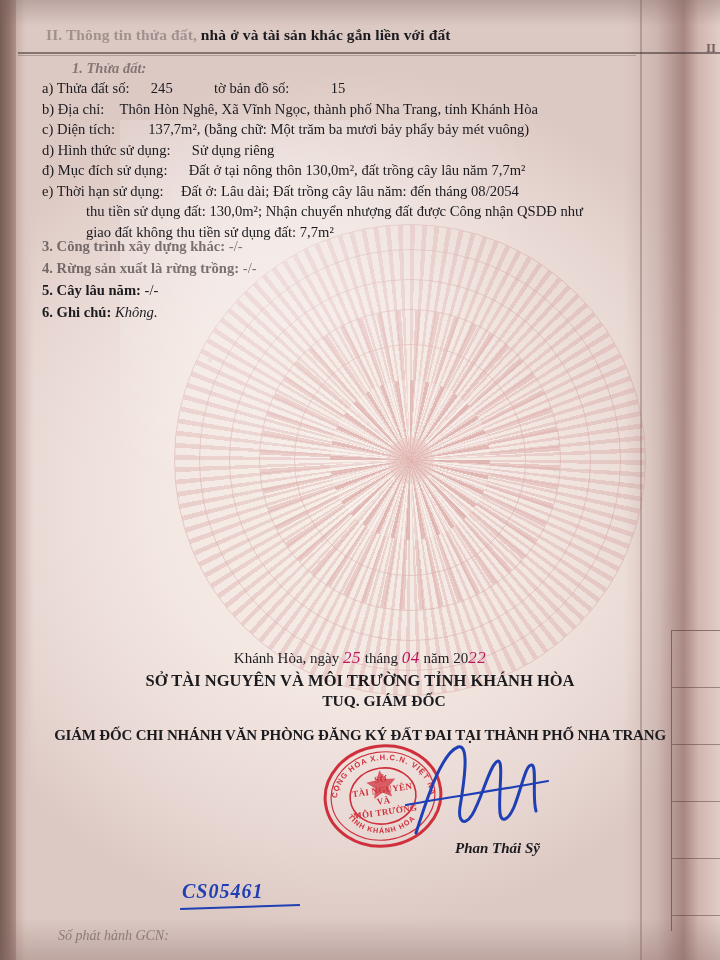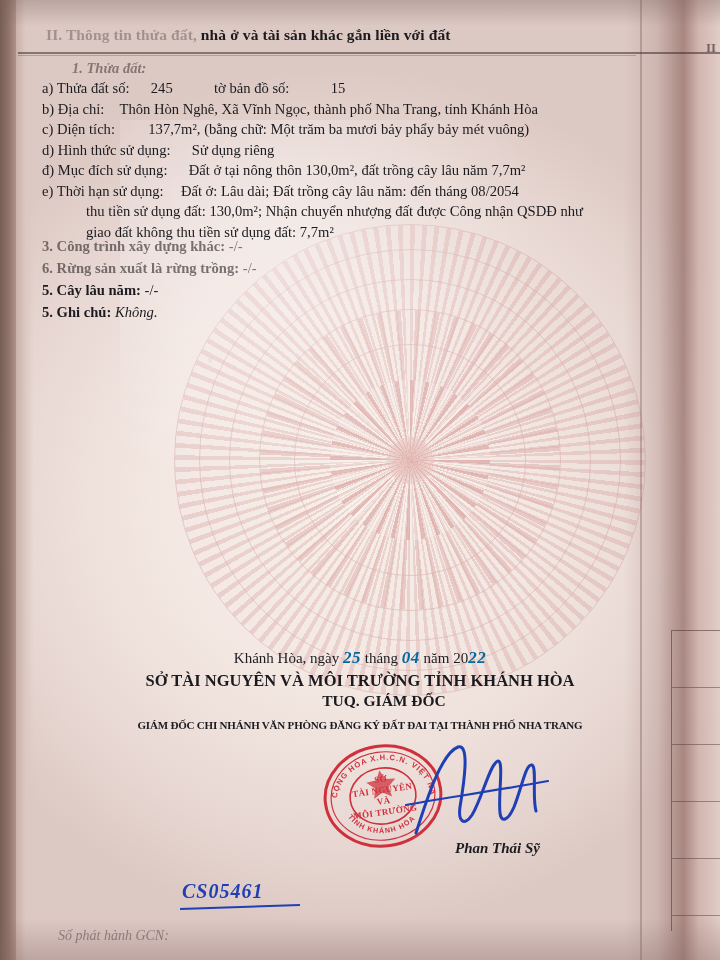--- a/index.html
+++ b/index.html
@@ -190,41 +190,41 @@
     left: 0; right: 0;
     top: 648px;
     text-align: center;
   }
   .placeline {
     font-size: 15px;
     color: #1d1d22;
   }
   .hw {
     font-family: "Liberation Serif", serif;
-    color: #0369a1;
+    color: #be185d;
     font-size: 17px;
     font-style: italic;
-    font-weight: bold;
+    font-weight: normal;
     letter-spacing: .5px;
   }
   .org1 {
     font-size: 16.5px;
     font-weight: bold;
     margin-top: 3px;
   }
   .org2 {
     font-size: 15.5px;
     font-weight: bold;
     margin-top: 1px;
     padding-left: 48px;
   }
   .org3 {
-    font-size: 11px;
-    font-weight: bold;
-    margin-top: 9px;
+    font-size: 15px;
+    font-weight: bold;
+    margin-top: 17px;
     letter-spacing: -.2px;
   }
   .signer {
     position: absolute;
     left: 455px;
     top: 840px;
     font-size: 15px;
     font-weight: bold;
     font-style: italic;
   }
@@ -404,29 +404,29 @@
         <span>giao đất không thu tiền sử dụng đất: 7,7m²</span>
       </div>
     </div>
 
     <div class="block2">
       <div class="ghost-strong">
         <span class="lbl">3. Công trình xây dựng khác:</span>
         <span>-/-</span>
       </div>
       <div class="ghost-strong">
-        <span class="lbl">6. Rừng sản xuất là rừng trồng:</span>
+        <span class="lbl">4. Rừng sản xuất là rừng trồng:</span>
         <span>-/-</span>
       </div>
       <div>
         <span class="lbl">5. Cây lâu năm:</span>
         <span>-/-</span>
       </div>
       <div>
-        <span class="lbl">5. Ghi chú:</span>
+        <span class="lbl">6. Ghi chú:</span>
         <span style="font-style:italic">Không.</span>
       </div>
     </div>
 
     <div class="sigblock">
       <div class="placeline">
         <span>Khánh Hòa, ngày</span>
         <span class="hw">25</span>
         <span>tháng</span>
         <span class="hw">04</span>

